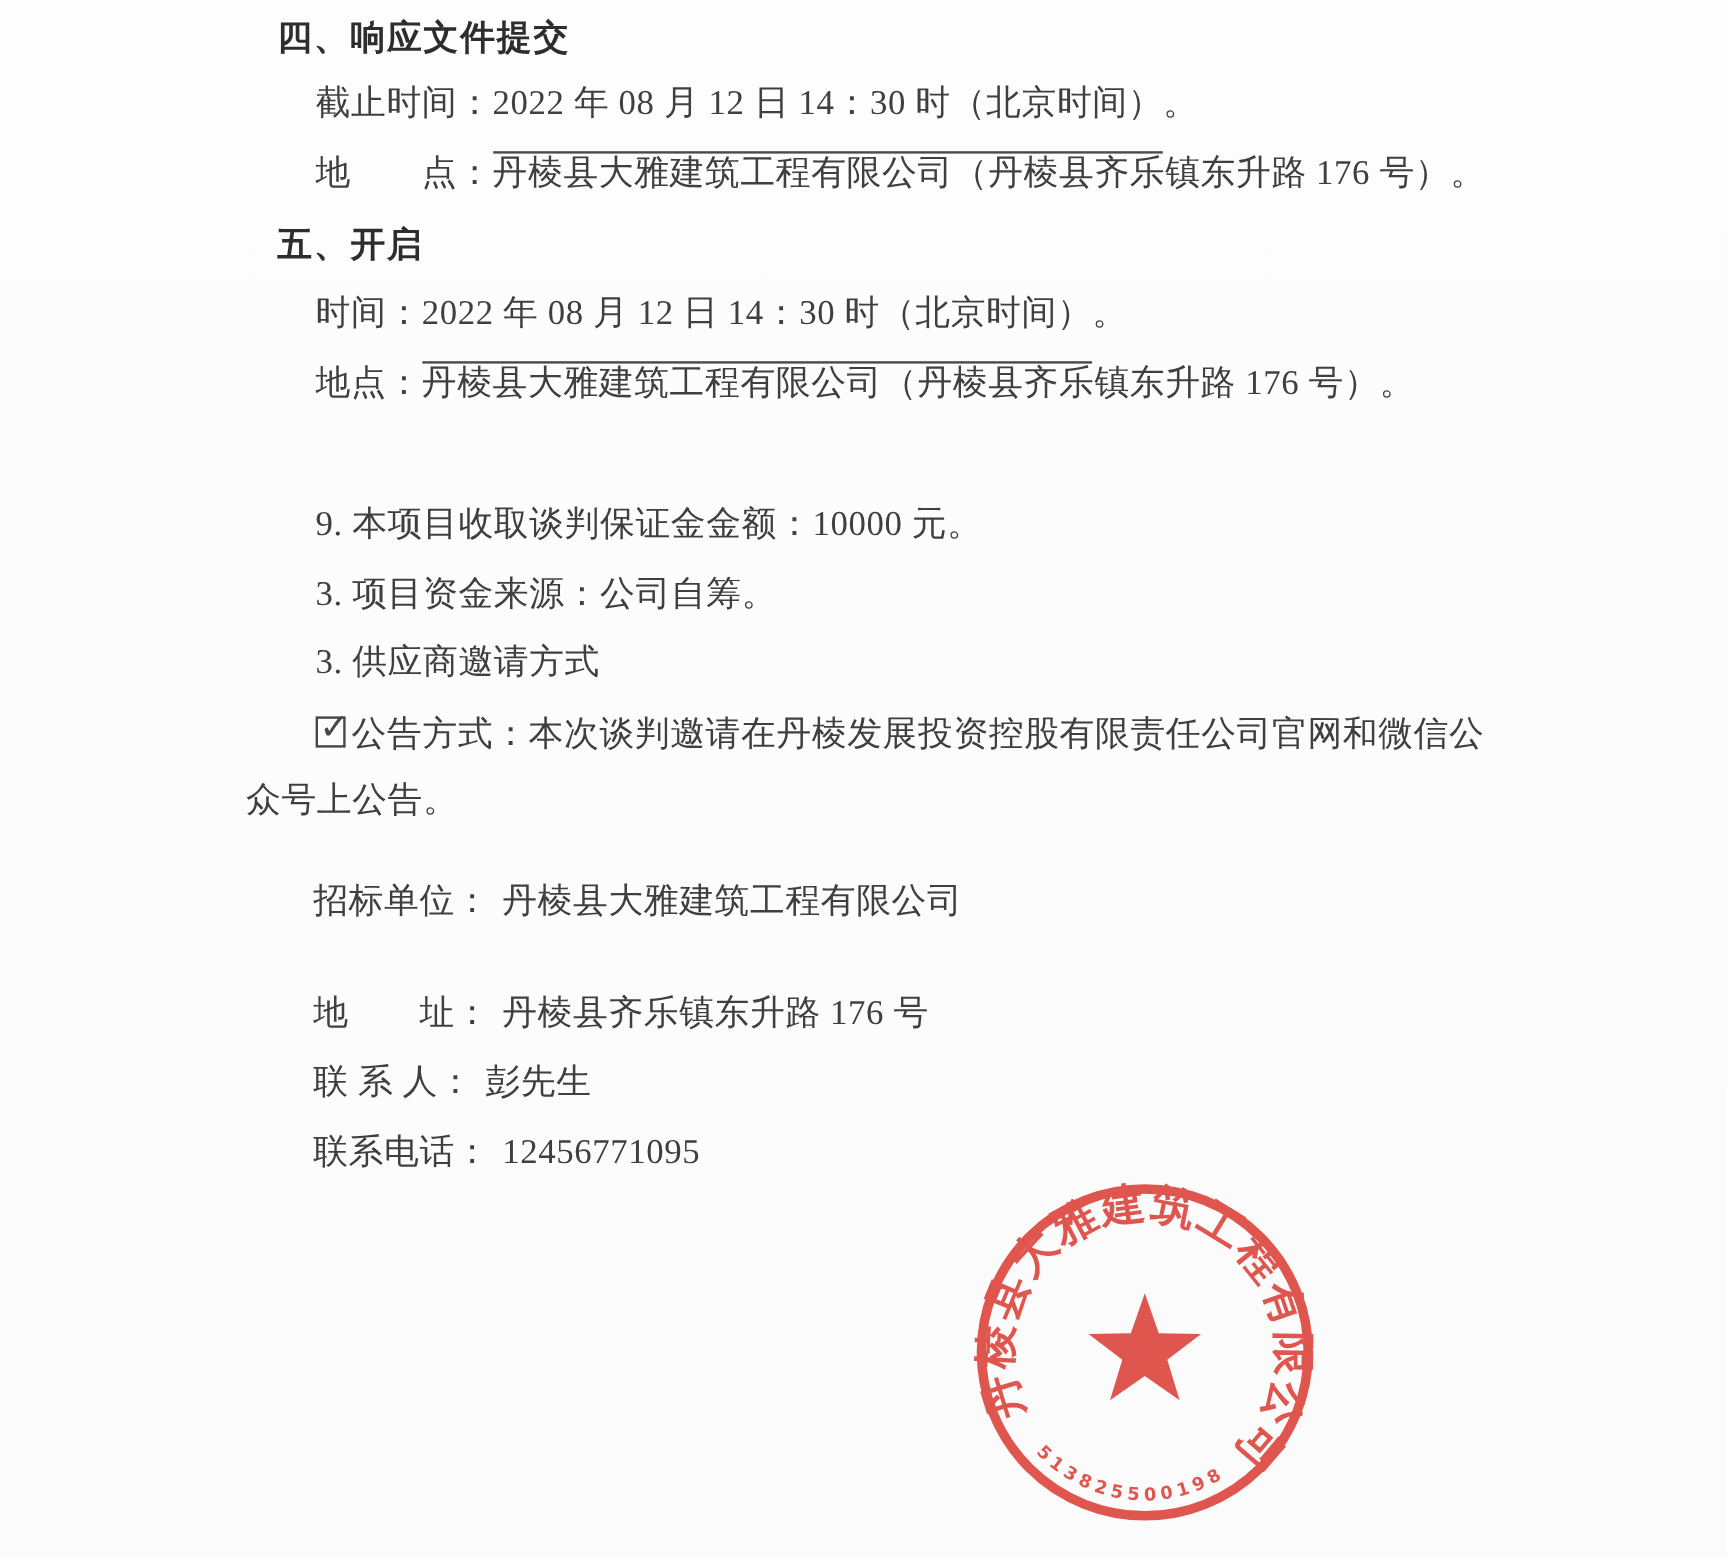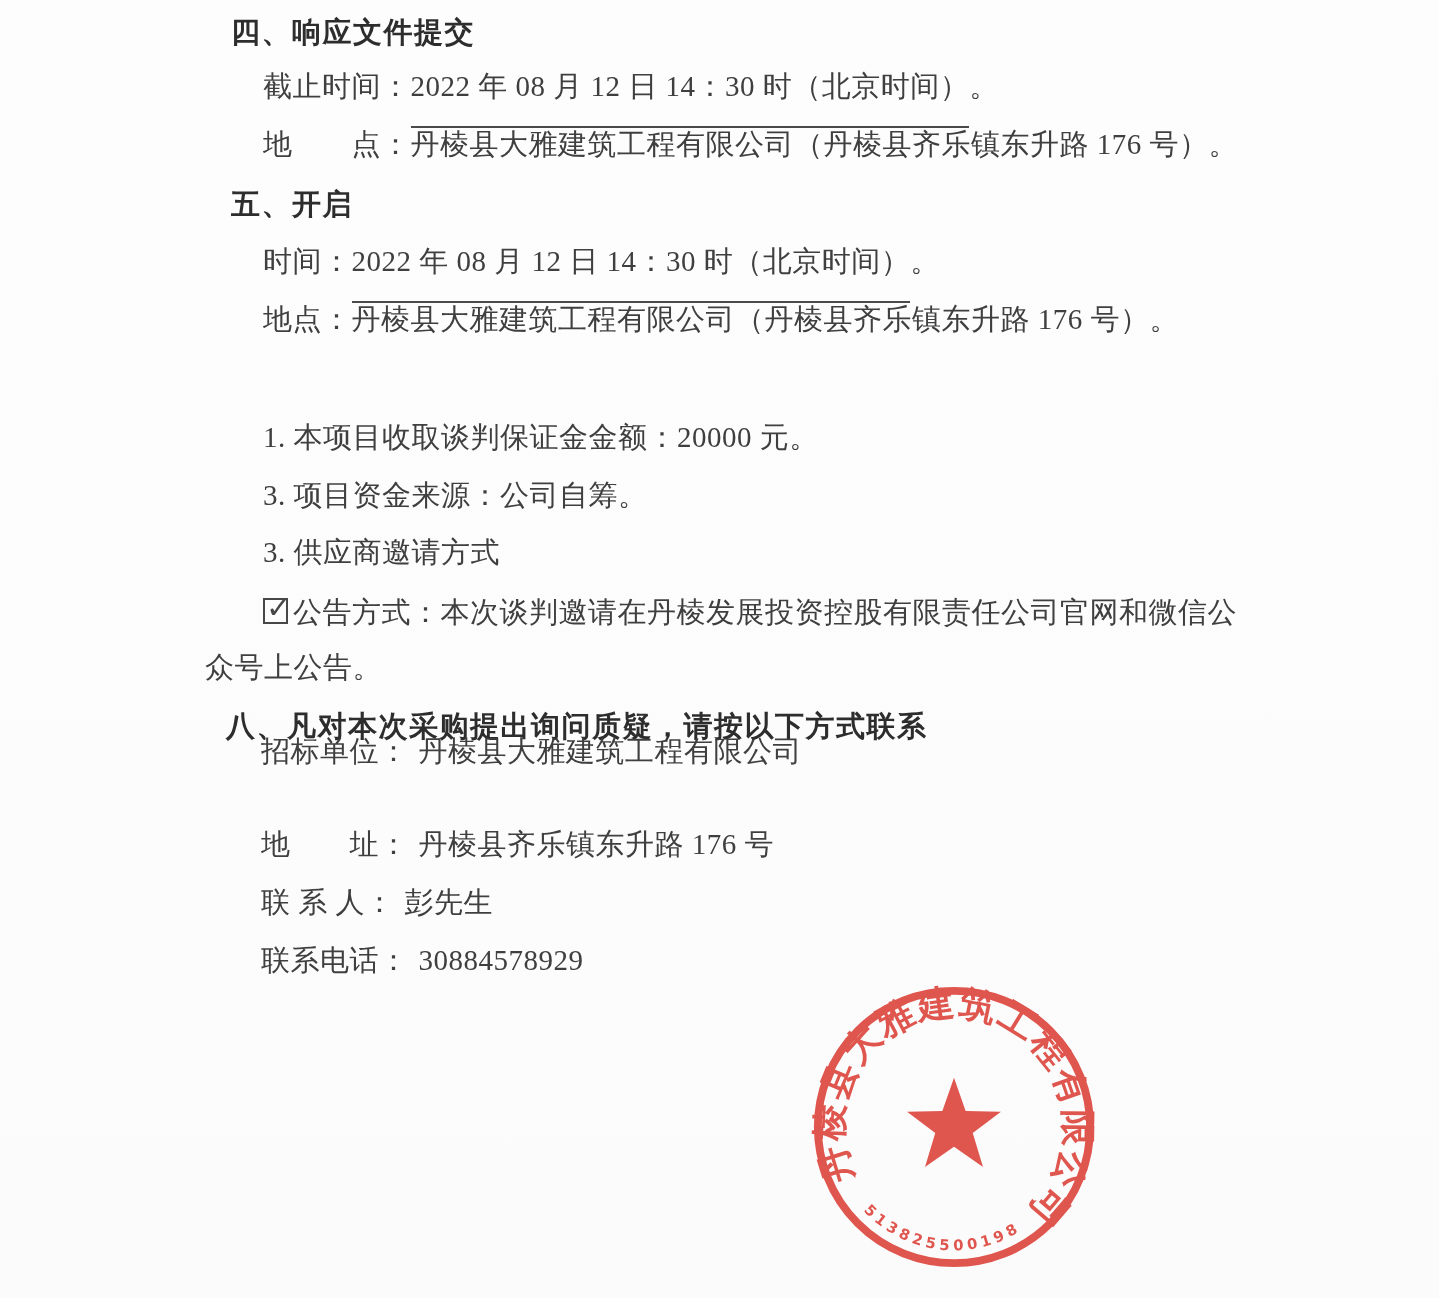--- a/index.html
+++ b/index.html
@@ -88,48 +88,47 @@
 
   <div class="line" style="left:263px; top:241px">
     <span>时间：</span><span class="u">2022 年 08 月 12 日 14：30 时（北京时间）</span><span>。</span>
   </div>
 
   <div class="line" style="left:263px; top:299px">
     <span>地点：</span><span>丹棱县大雅建筑工程有限公司（丹棱县齐乐镇东升路 176 号）。</span>
   </div>
 
 
-  <div class="line" style="left:263px; top:417px">1. 本项目收取谈判保证金金额：20000 元。</div>
+  <div class="line" style="left:263px; top:417px">9. 本项目收取谈判保证金金额：10000 元。</div>
 
   <div class="line" style="left:263px; top:475px">3. 项目资金来源：公司自筹。</div>
 
   <div class="line" style="left:263px; top:532px">3. 供应商邀请方式</div>
 
   <div class="line" style="left:263px; top:592px">
     <span class="checkbox"><span class="check">✓</span></span><span>公告方式：本次谈判邀请在丹棱发展投资控股有限责任公司官网和微信公</span>
   </div>
 
   <div class="line" style="left:205px; top:647px">众号上公告。</div>
 
-  <div class="line heading" style="left:205px; top:706px">八、凡对本次采购提出询问质疑，请按以下方式联系</div>
 
   <div class="line" style="left:261px; top:731px">
     <span>招标单位：</span><span class="contact-value">丹棱县大雅建筑工程有限公司</span>
   </div>
 
   <div class="line" style="left:261px; top:824px">
     <span>地　　址：</span><span class="contact-value">丹棱县齐乐镇东升路 176 号</span>
   </div>
 
   <div class="line" style="left:261px; top:882px">
     <span>联 系 人：</span><span class="contact-value">彭先生</span>
   </div>
 
   <div class="line" style="left:261px; top:940px">
-    <span>联系电话：</span><span class="contact-value">30884578929</span>
+    <span>联系电话：</span><span class="contact-value">12456771095</span>
   </div>
 
   <svg class="seal" viewBox="0 0 300 300">
     <defs>
       <path id="arcCompany" d="M 49.3 201.3 A 113 113 0 1 1 232.6 227.1" fill="none"></path>
       <path id="arcNumber" d="M 54.2 230.3 A 125 125 0 0 0 218.1 254.8" fill="none"></path>
     </defs>
     <circle cx="150" cy="150" r="138" fill="none" stroke-width="8" stroke="#dd4a41"></circle>
     <polygon points="150,100 161.8,133.8 197.6,134.5 169.0,156.2 179.4,190.5 150,170 120.6,190.5 131.0,156.2 102.4,134.5 138.2,133.8" fill="#dd4a41"></polygon>
     <text class="seal-company" fill="#dd4a41">

